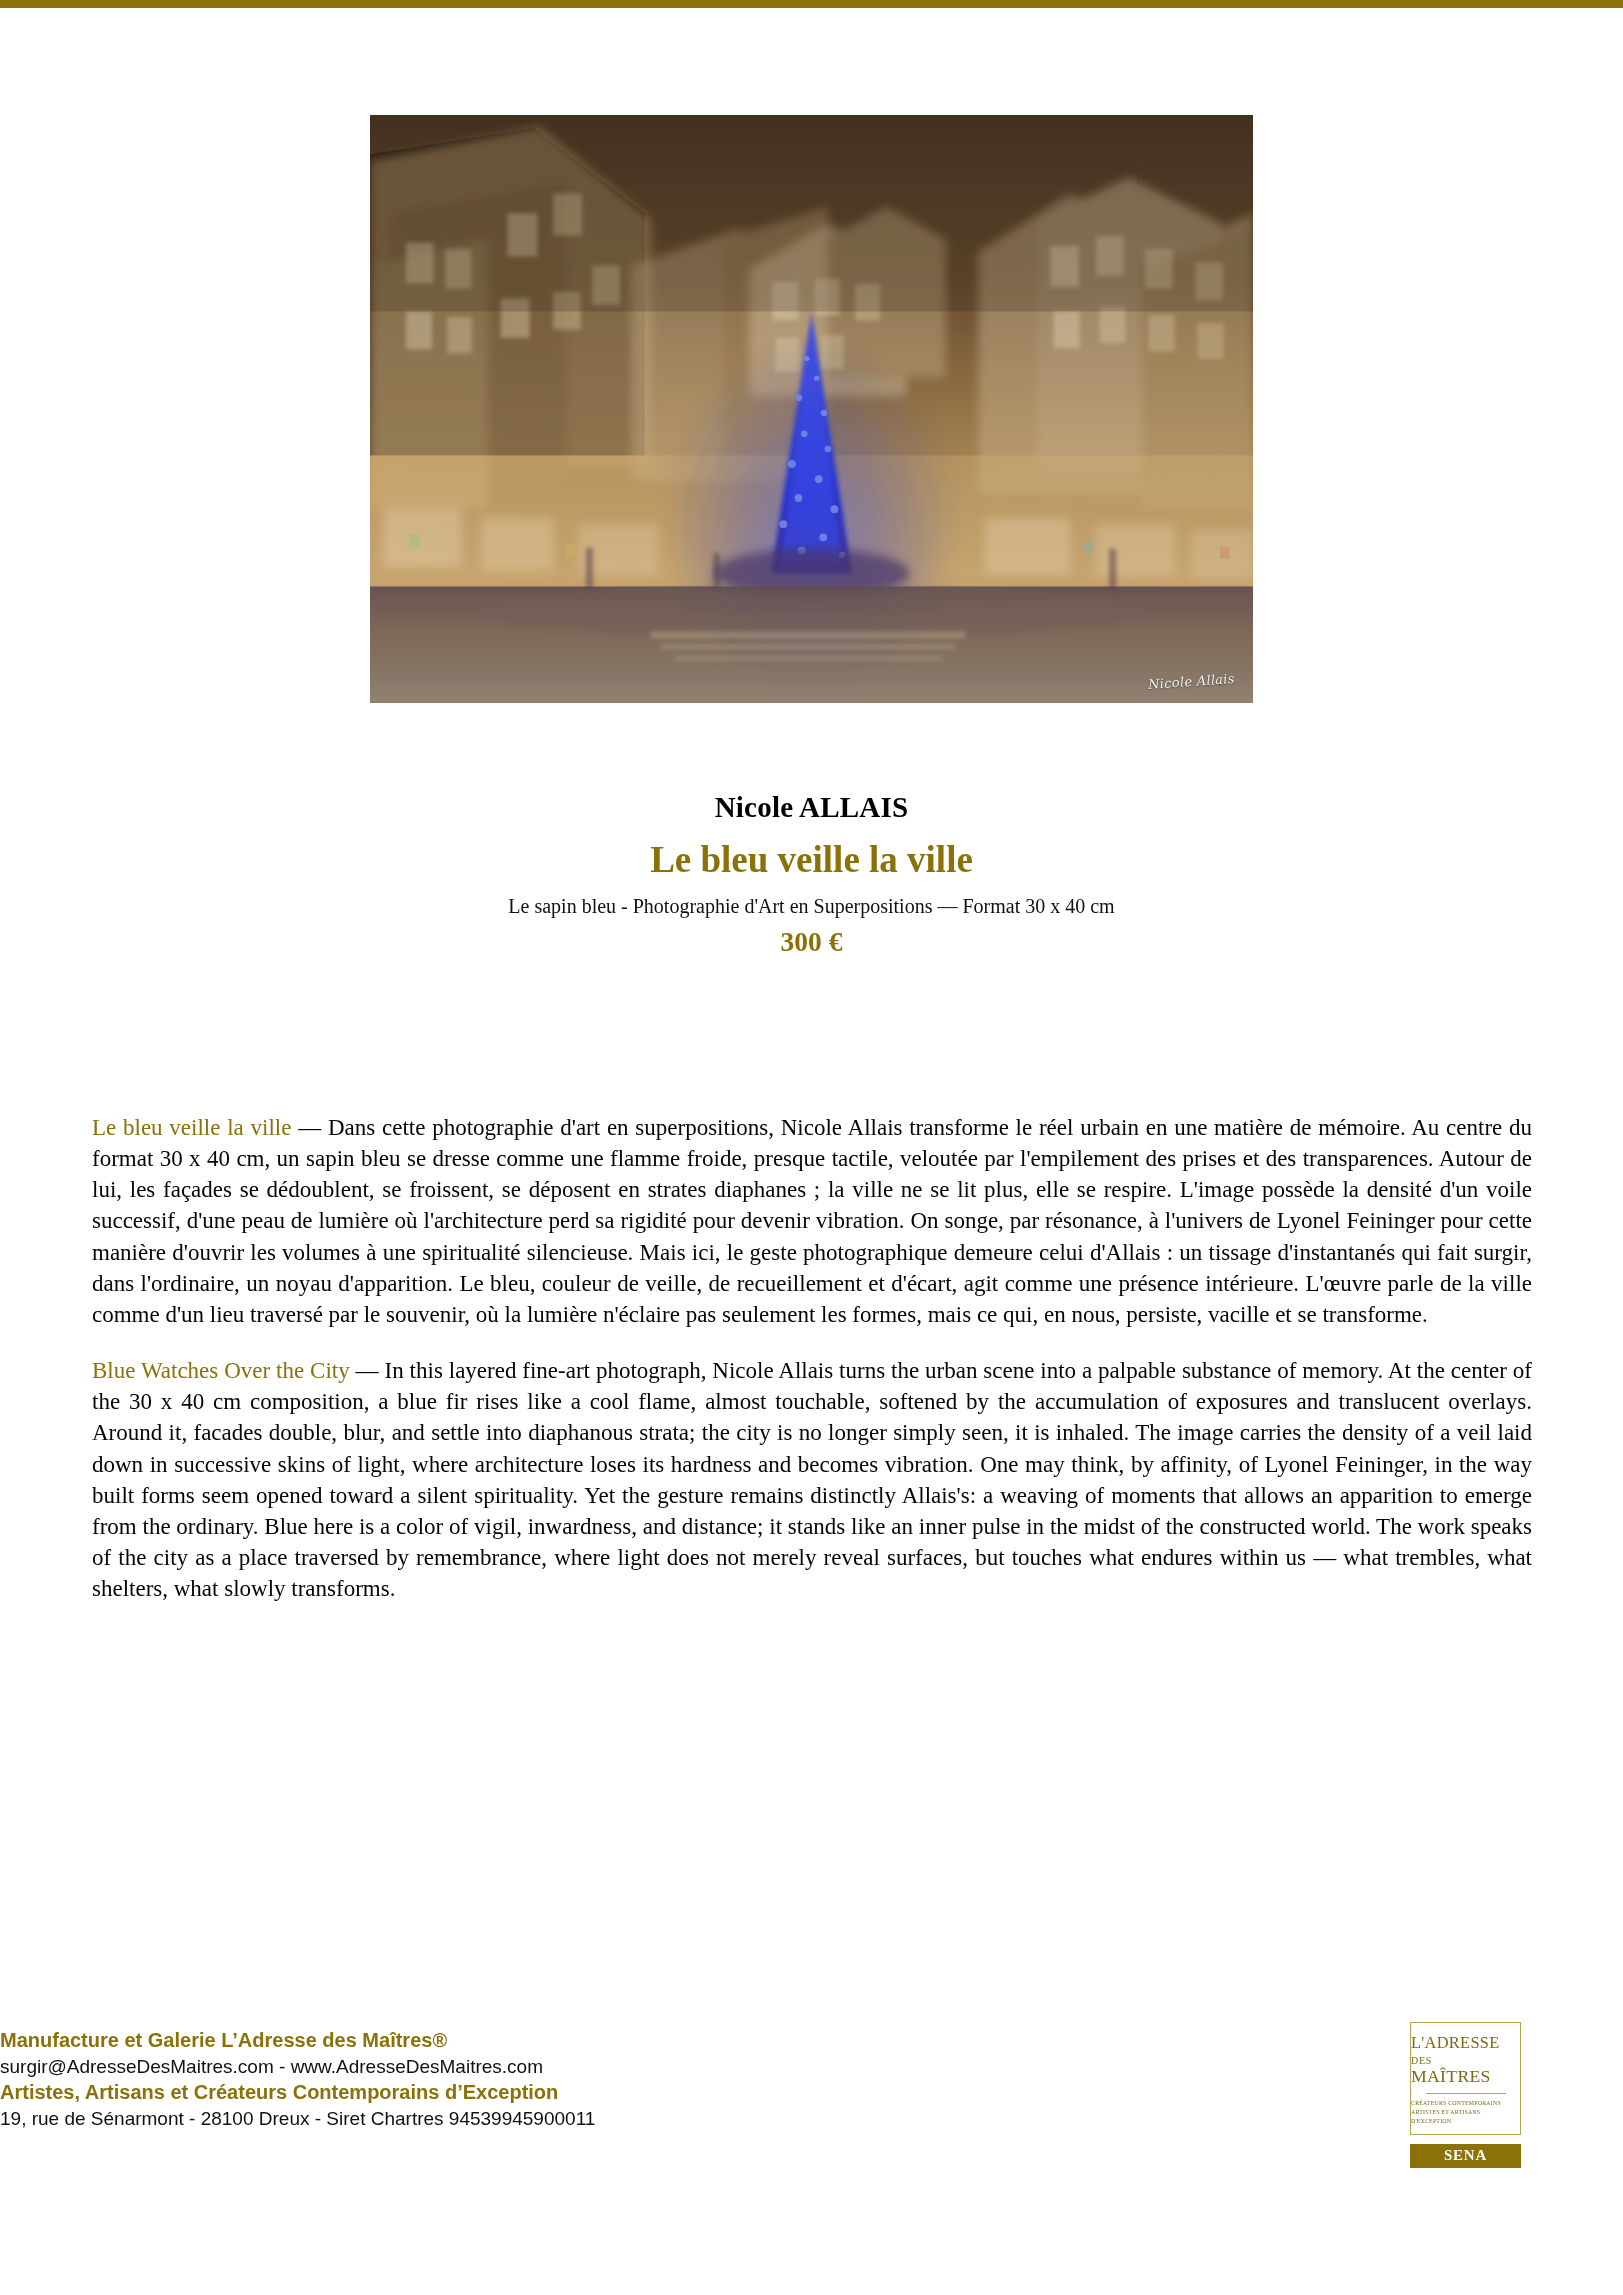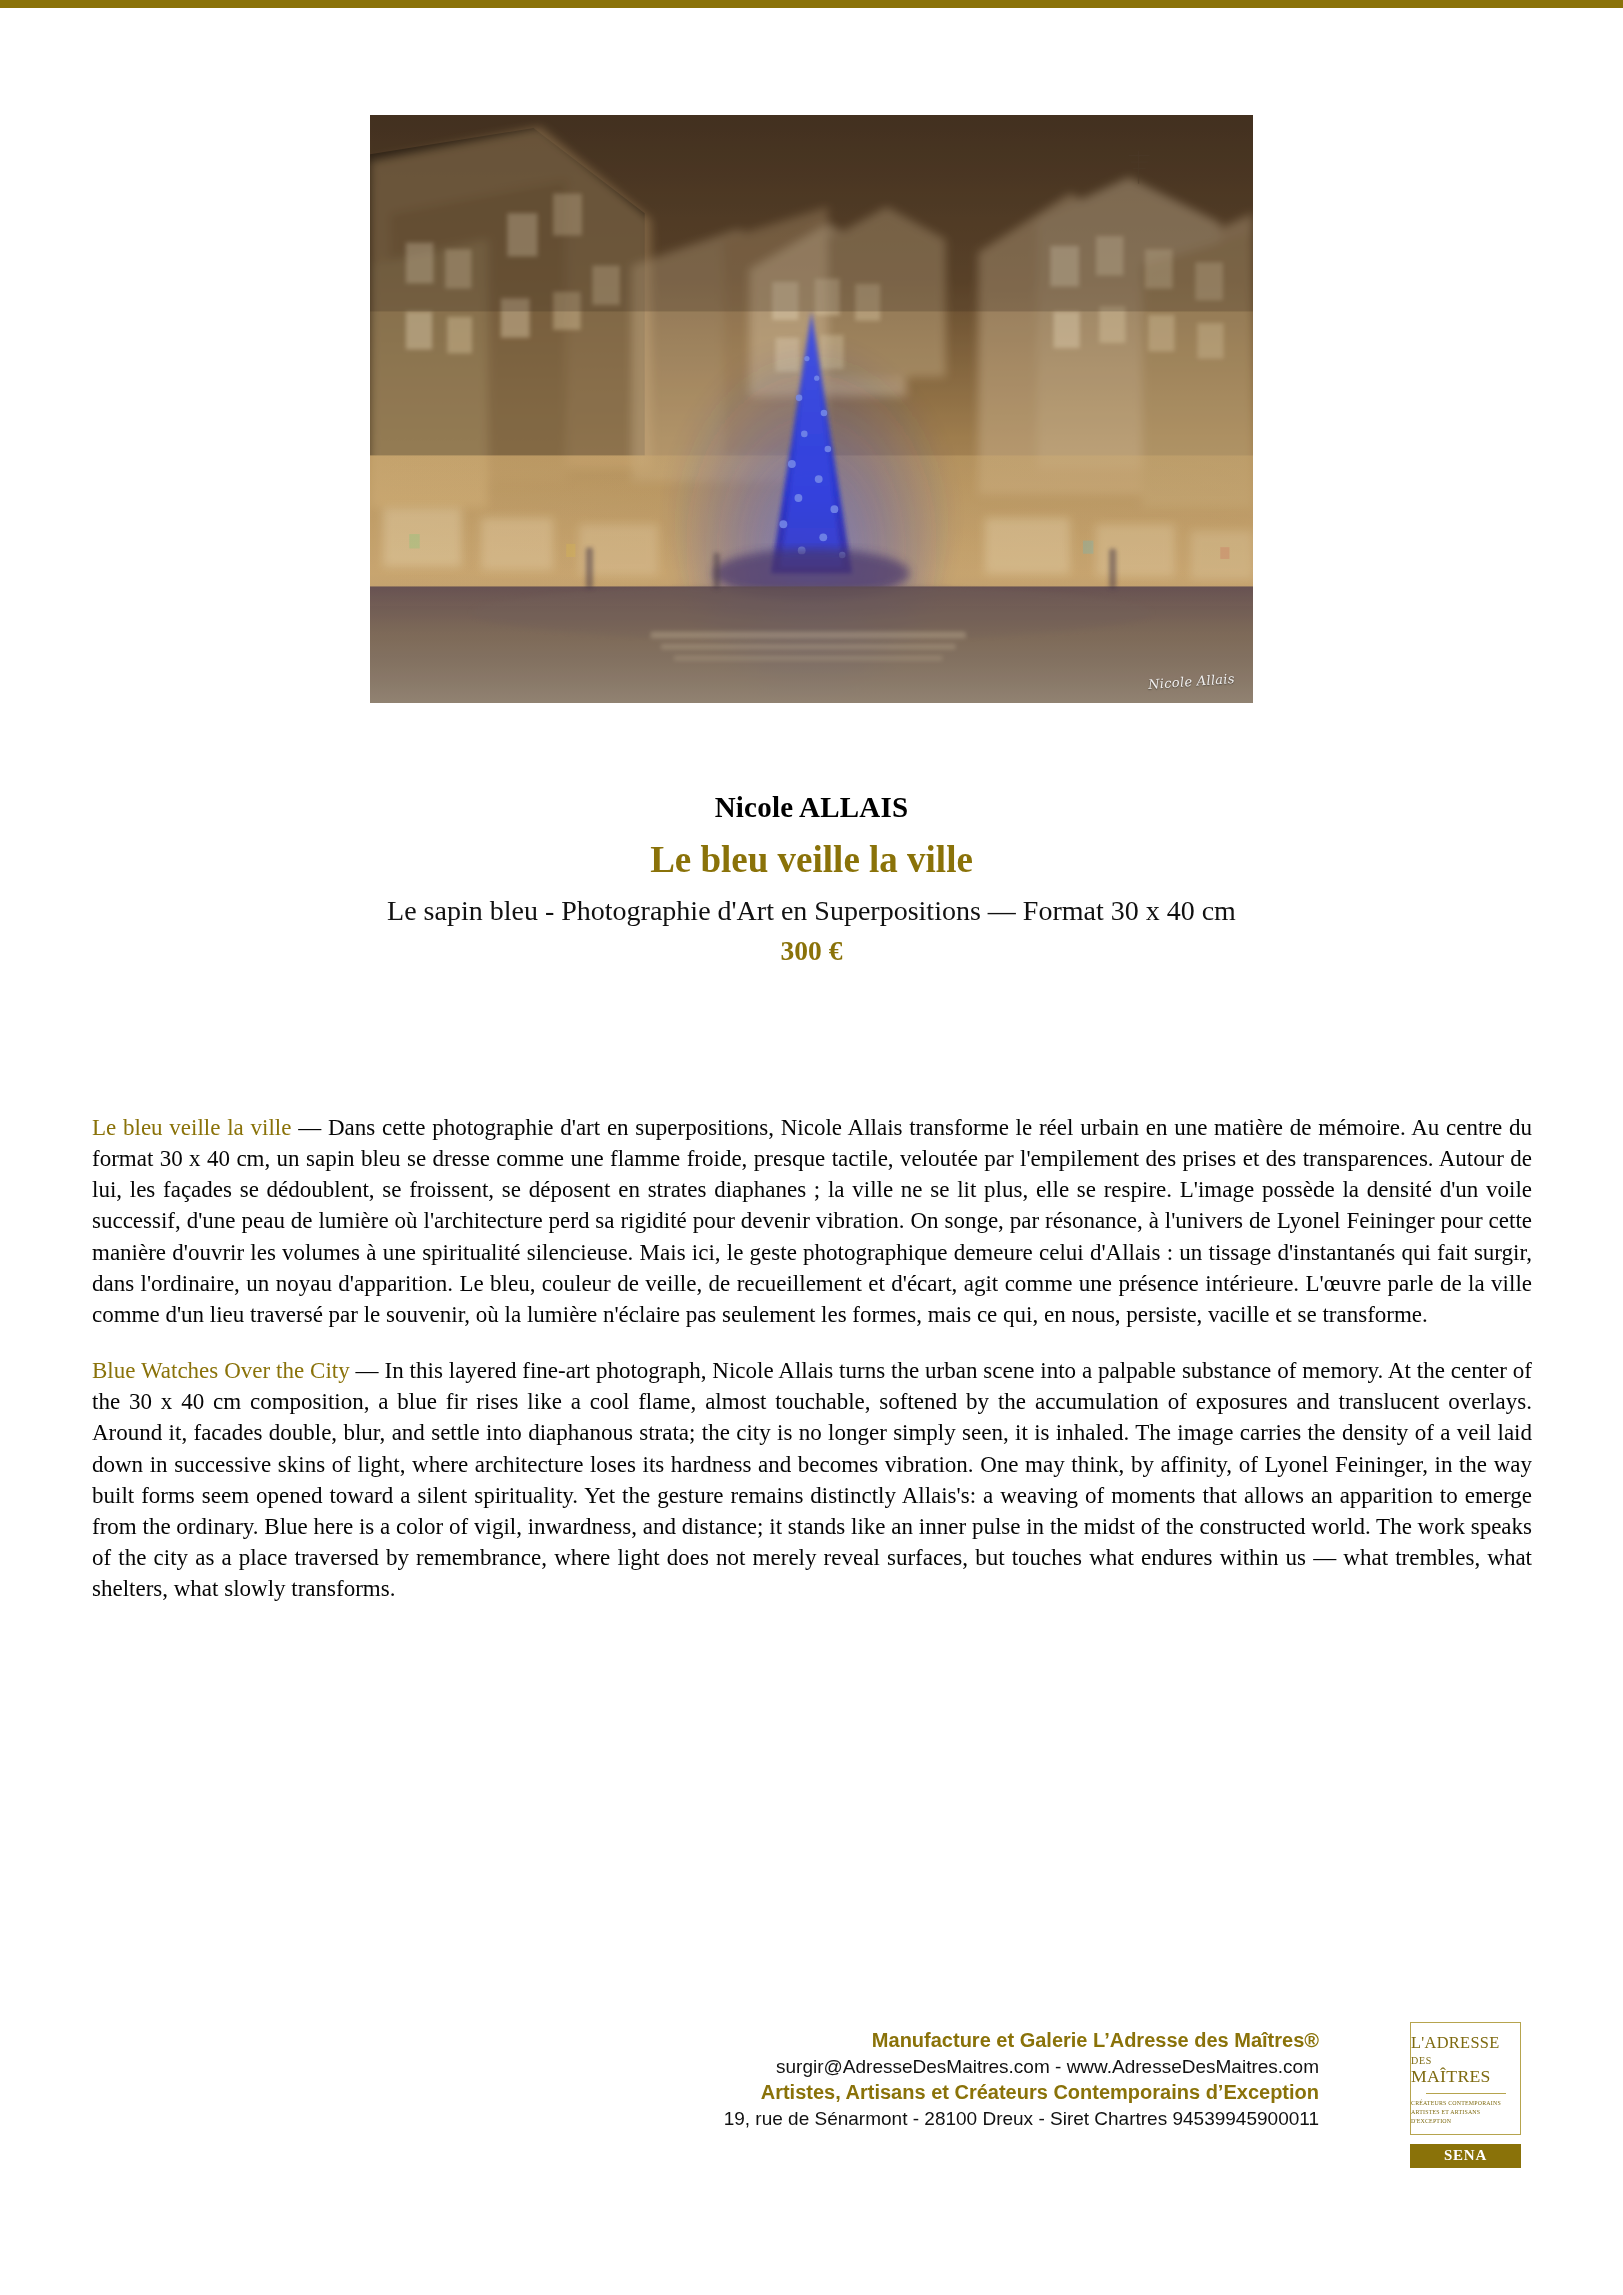--- a/index.html
+++ b/index.html
@@ -79,21 +79,21 @@
     font-family: "Liberation Serif", serif;
     font-weight: bold;
     font-size: 37px;
     color: #8a7209;
     margin-top: 15.7px;
     line-height: 1.1;
   }
 
   .work-subtitle {
     font-family: "Liberation Serif", serif;
-    font-size: 28px;
+    font-size: 20px;
     color: #111111;
     margin-top: 14.4px;
     line-height: 1.15;
   }
 
   .work-price {
     font-family: "Liberation Serif", serif;
     font-weight: bold;
     font-size: 27.5px;
     color: #8a7209;
@@ -121,21 +121,21 @@
   .para + .para { margin-top: 25px; }
 
   .lead { color: #8a7209; }
 
   
   .footer {
     position: absolute;
     left: 0;
     top: 2027px;
     width: 1319px;
-    text-align: right;
+    text-align: left;
     font-family: "Liberation Sans", sans-serif;
   }
 
   .footer-line { line-height: 1.34; }
 
   .f-gold {
     color: #8a7209;
     font-weight: bold;
     font-size: 20px;
   }

